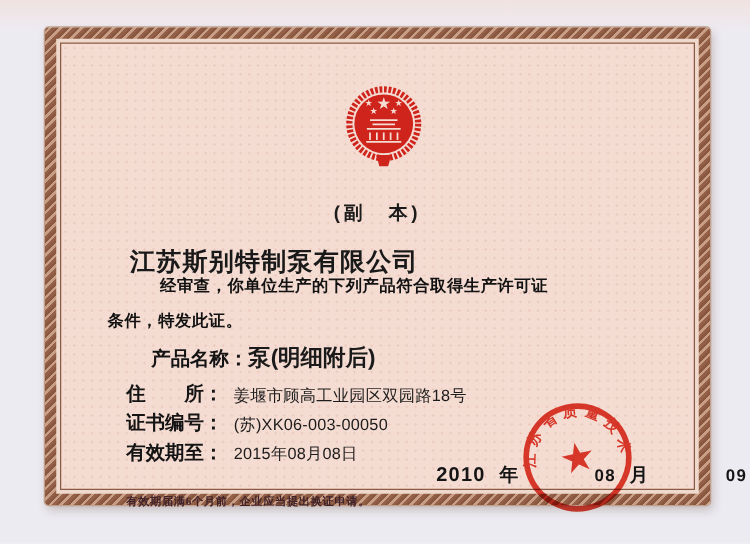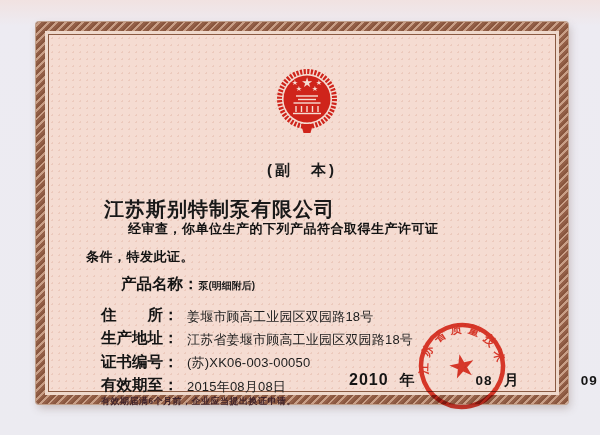--- a/index.html
+++ b/index.html
@@ -35,21 +35,21 @@
     position:absolute;left:55px;top:161px;
     font-size:20px;font-weight:bold;color:#191919;letter-spacing:1px;
   }
   .statement{
     position:absolute;left:26px;top:180px;width:468px;
     font-size:13px;font-weight:bold;color:#121212;line-height:28px;letter-spacing:.5px;margin-left:11px;
   }
   .statement .indent{display:inline-block;width:42px;}
   .product-row{position:absolute;left:52px;top:239px;white-space:nowrap;}
   .product-row .lab{font-size:15.5px;font-weight:bold;color:#141414;margin-left:20px;}
-  .product-row .val{font-size:10px;font-weight:bold;color:#1a1a1a;margin-top:18px;}
+  .product-row .val{font-size:18px;font-weight:bold;color:#1a1a1a;margin-top:18px;}
   .fields{position:absolute;left:52px;top:270px;}
   .frow{height:23.4px;white-space:nowrap;}
   .frow .lab{display:inline-block;min-width:86px;font-size:15.5px;font-weight:bold;color:#141414;vertical-align:middle;}
   .frow .val{display:inline-block;font-size:13px;font-weight:normal;color:#1c1c1c;vertical-align:middle;padding-top:2px;letter-spacing:.2px;}
   .footnote{
     position:absolute;left:52px;top:360px;
     font-size:9px;font-weight:bold;color:#40232a;letter-spacing:.5px;font-family:Liberation Serif, serif;
   }
   .issue-date{
     position:absolute;left:300px;top:336px;white-space:nowrap;z-index:2;
@@ -102,23 +102,20 @@
 
     <div class="product-row">
       <span class="lab">产品名称：</span><span class="val">泵(明细附后)</span>
     </div>
 
     <div class="fields">
       <div class="frow">
         <span class="lab">住　　所：</span><span class="val">姜堰市顾高工业园区双园路18号</span>
       </div>
       <div class="frow">
-        <span class="lab">生产地址：</span><span class="val">江苏省姜堰市顾高工业园区双园路18号</span>
-      </div>
-      <div class="frow">
         <span class="lab">证书编号：</span><span class="val">(苏)XK06-003-00050</span>
       </div>
       <div class="frow">
         <span class="lab">有效期至：</span><span class="val">2015年08月08日</span>
       </div>
     </div>
 
     <div class="footnote">有效期届满6个月前，企业应当提出换证申请。</div>
 
     <div class="issue-date">

